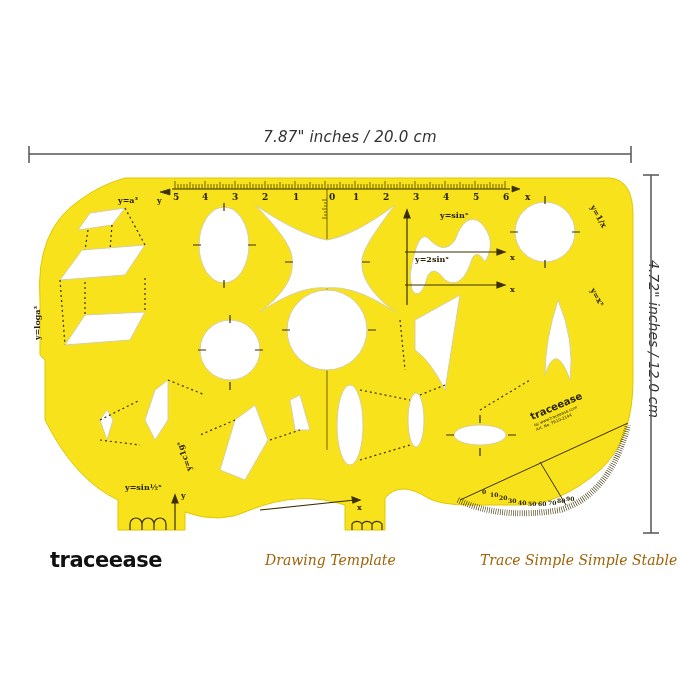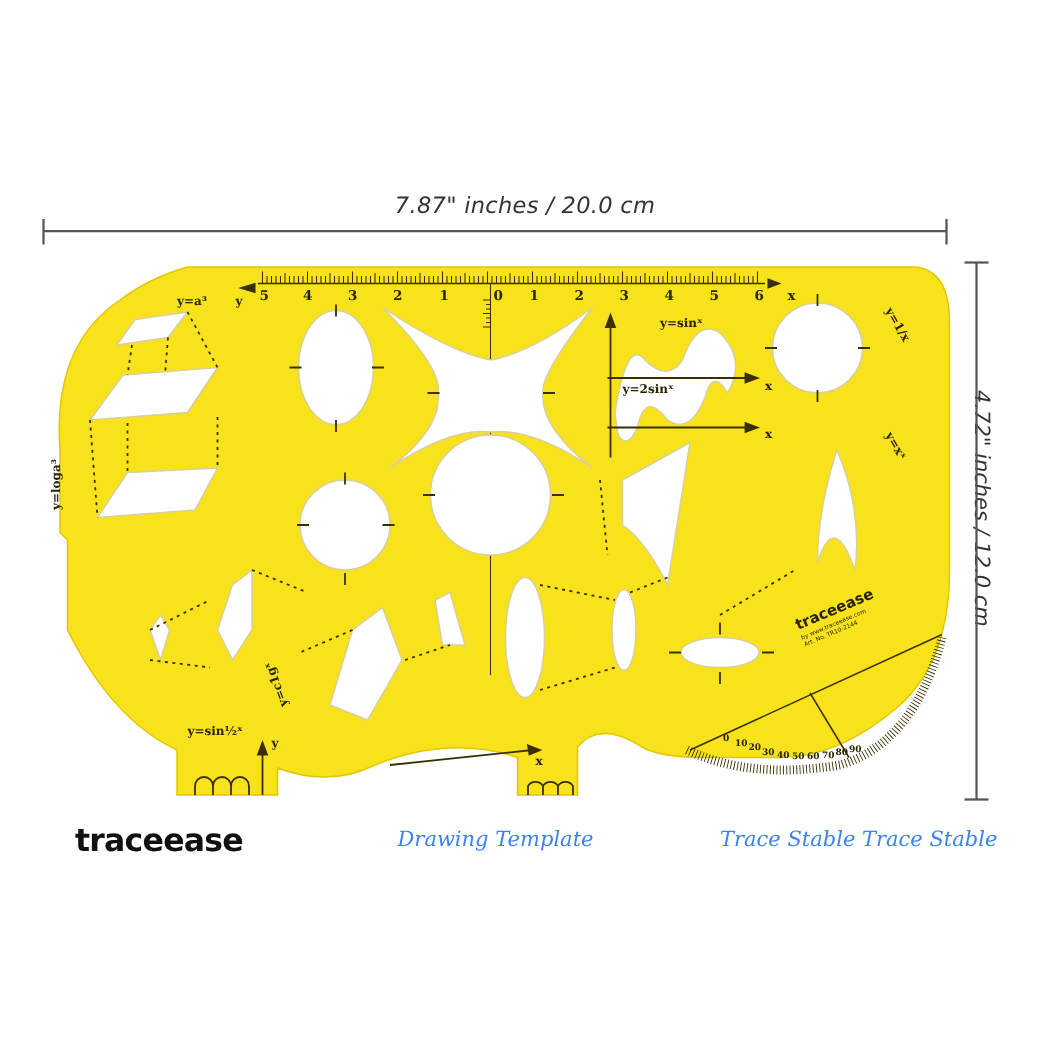--- a/index.html
+++ b/index.html
@@ -1,20 +1,20 @@
 <!DOCTYPE html>
 <html><head>
 <meta charset="utf-8">
 <style>
   html, body { margin:0; padding:0; background:#ffffff; }
   body { width:700px; height:700px; position:relative; overflow:hidden; font-family:"DejaVu Sans", sans-serif; }
   .dim-text { position:absolute; color:#333; font-family:"DejaVu Sans", sans-serif; font-style:italic; font-weight:300; }
   #width-label { top:128px; left:0; width:700px; text-align:center; font-size:15px; letter-spacing:0.2px; }
   #height-label { left:662px; top:350px; font-size:14px; transform-origin:0 0; transform:rotate(90deg) translate(-90px,0); white-space:nowrap; }
-  .caption { position:absolute; top:552px; font-size:14px; color:#3b82f6; font-style:italic; font-family:"DejaVu Serif", serif; }
+  .caption { position:absolute; top:552px; font-size:14px; color:#a16207; font-style:italic; font-family:"DejaVu Serif", serif; }
   #brand { position:absolute; left:50px; top:548px; font-size:21px; font-weight:bold; color:#111; font-family:"DejaVu Sans", sans-serif; letter-spacing:-0.5px; }
   svg { position:absolute; left:0; top:0; }
   .t { font-family:"DejaVu Serif", serif; font-weight:bold; fill:#2a2300; }
 </style>
 </head>
 <body>
 
 <div id="width-label" class="dim-text">7.87" inches / 20.0 cm</div>
 <div id="height-label" class="dim-text">4.72" inches / 12.0 cm</div>
 
@@ -164,13 +164,13 @@
     <text x="357" y="510">x</text>
     <text transform="translate(40,340) rotate(-90)">y=loga³</text>
     <text transform="translate(590,207) rotate(60)">y=1/x</text>
     <text transform="translate(590,290) rotate(60)">y=xˣ</text>
     <text transform="translate(192,470) rotate(-110)">y=c1gˣ</text>
   </g>
 </svg>
 
 <div id="brand">traceease</div>
 <div class="caption" style="left:265px;">Drawing Template</div>
-<div class="caption" style="left:480px;">Trace Stable Trace Stable</div>
+<div class="caption" style="left:480px;">Trace Simple Simple Stable</div>
 
 </body></html>

